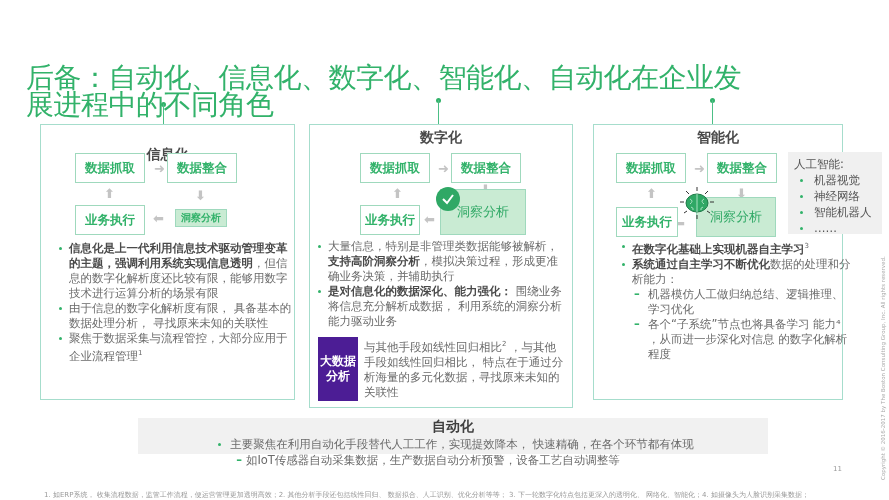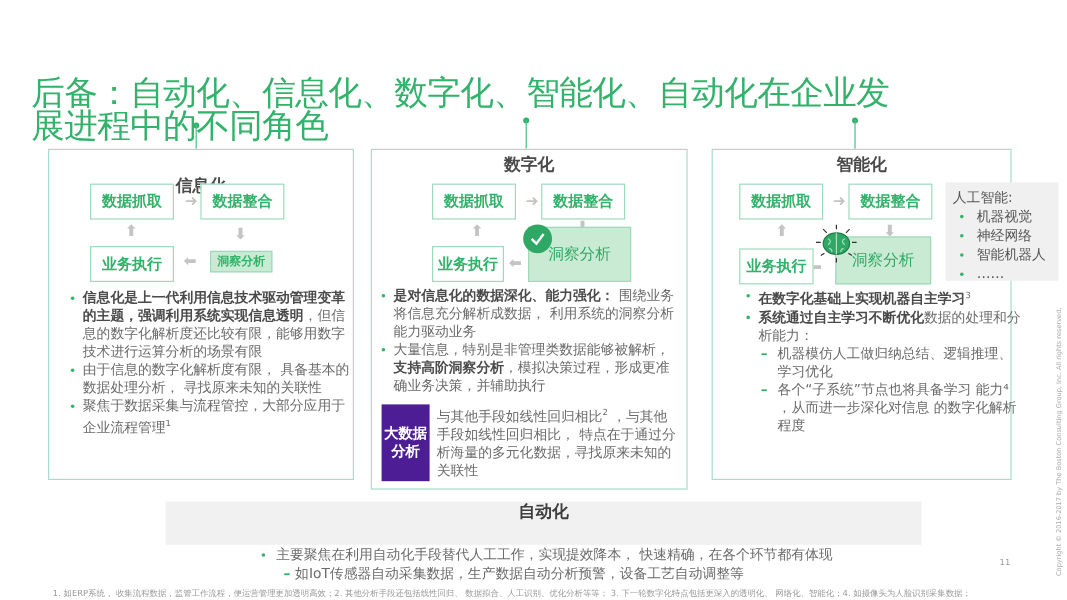--- a/index.html
+++ b/index.html
@@ -69,21 +69,21 @@
   .ai-callout ul li { list-style: none; position: relative; padding-left: 20px; }
   .ai-callout ul li::before {
     content: ""; position: absolute; left: 6px; top: 7px; width: 3px; height: 3px; border-radius: 50%; background: #32b26a;
   }
 
   .auto-bar {
     position: absolute; left: 138px; top: 418px; width: 630px; height: 36px;
     background: #f1f1f1; display: flex; align-items: center; flex-direction: column;
   }
   .auto-label { width: 75px; text-align: center; font-size: 14px; font-weight: bold; color: #3f3f3f; }
-  .auto-lines { font-size: 11.5px; line-height: 16px; color: #6a6a6a; margin-top: 18px; }
+  .auto-lines { font-size: 11.5px; line-height: 16px; color: #6a6a6a; }
   .auto-lines .l1 { position: relative; padding-left: 18px; }
   .auto-lines .l1::before { content: ""; position: absolute; left: 6px; top: 7px; width: 3px; height: 3px; border-radius: 50%; background: #32b26a; }
   .auto-lines .l2 { padding-left: 24px; }
   .auto-lines .l2 .dash { color: #32b26a; font-weight: bold; margin-right: 4px; }
 
   .footnote { position: absolute; left: 44px; top: 462px; width: 770px; font-size: 7px; line-height: 11px; color: #999; margin-top: 28px; }
   .page-num { position: absolute; left: 833px; top: 465px; font-size: 7px; color: #999; }
   .copyright {
     position: absolute; left: 880px; top: 480px; transform-origin: 0 0; transform: rotate(-90deg);
     font-size: 5.5px; color: #aaa; white-space: nowrap;
@@ -129,22 +129,22 @@
   <div class="check-icon" style="left:126px; top:62px;">
     <svg width="14" height="14" viewBox="0 0 14 14">
         <path d="M2 7 L6 11 L12 3" stroke="#fff" stroke-width="2" fill="none"></path>
       </svg>
   </div>
   <div class="arrow" style="left:114px; top:88px;">⬅</div>
   <div class="node" style="left:50px; top:80px; width:60px; height:30px;">业务执行</div>
   <div class="arrow" style="left:82px; top:62px;">⬆</div>
 
   <ul class="bullets" style="left:6px; top:114px; width:252px;">
+    <li><span>大量信息，特别是非管理类数据能够被解析， </span><span class="bold">支持高阶洞察分析</span><span>，模拟决策过程，形成更准确业务决策，并辅助执行</span></li>
     <li><span class="bold">是对信息化的数据深化、能力强化：</span><span> 围绕业务将信息充分解析成数据， 利用系统的洞察分析能力驱动业务</span></li>
-    <li><span>大量信息，特别是非管理类数据能够被解析， </span><span class="bold">支持高阶洞察分析</span><span>，模拟决策过程，形成更准确业务决策，并辅助执行</span></li>
   </ul>
 
   <div class="bigdata-badge" style="left:8px; top:212px; width:40px; height:64px;">
     <div>
       <div>大数据</div>
       <div>分析</div>
     </div>
   </div>
   <div class="bigdata-text" style="left:54px; top:212px; width:200px;">
     <span>与其他手段如线性回归相比</span><sup>2</sup><span> ，与其他手段如线性回归相比， 特点在于通过分析海量的多元化数据，寻找原来未知的关联性</span>

